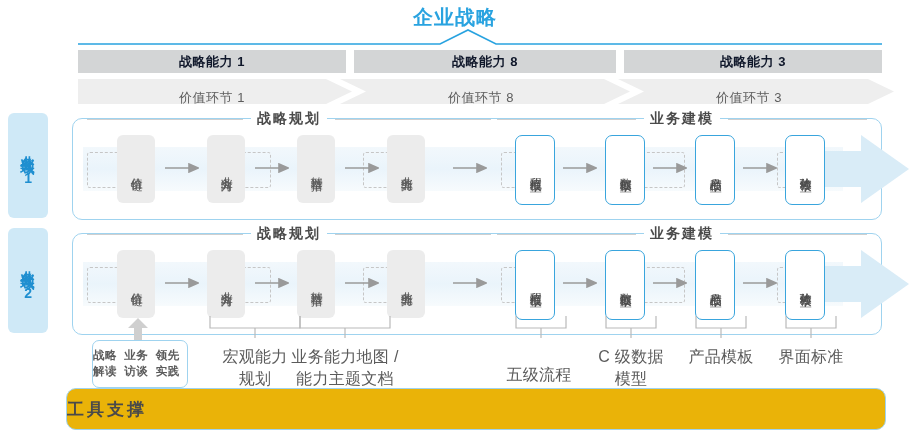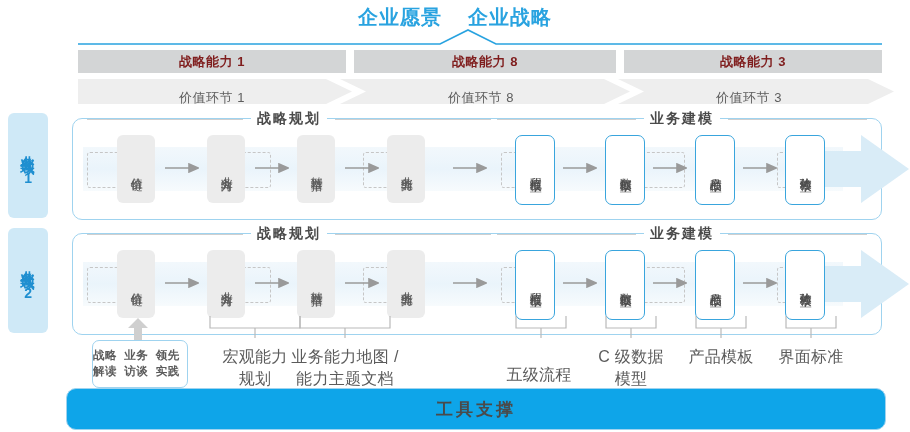--- a/index.html
+++ b/index.html
@@ -19,21 +19,21 @@
     display:flex;justify-content:center;gap:26px;
     font-size:20px;font-weight:bold;color:#29a3e0;letter-spacing:1px;
   }
   .top-connector{position:absolute;left:0;top:28px;width:910px;height:22px;}
 
   
   .cap-band{position:absolute;left:78px;top:50px;width:804px;height:25px;display:flex;}
   .cap-cell{
     background:#d3d5d6;height:23px;
     display:flex;align-items:center;justify-content:center;
-    font-size:13px;font-weight:bold;color:#7f1d1d;letter-spacing:.5px;
+    font-size:13px;font-weight:bold;color:#0f172a;letter-spacing:.5px;
   }
   .cap-gap{width:8px;height:25px;background:#ffffff;}
 
   
   .vc-band{position:absolute;left:78px;top:79px;width:832px;height:25px;}
   .vc-labels{position:absolute;left:78px;top:87px;width:804px;height:21px;display:flex;text-align:right;}
   .vc-cell{display:flex;align-items:center;justify-content:center;
     font-size:13px;color:#5d5d5d;letter-spacing:.5px;}
 
   
@@ -99,32 +99,31 @@
   .ann{
     position:absolute;text-align:center;font-size:16px;color:#5b5b5b;
     line-height:1.38;letter-spacing:.3px;
   }
   .brackets{position:absolute;left:0;top:316px;width:910px;height:26px;}
   .uparrow{position:absolute;left:126px;top:318px;width:24px;height:26px;}
 
   
   .support{
     position:absolute;left:66px;top:388px;width:818px;height:40px;
-    border:1.4px solid #9fd3ef;border-radius:10px;background:#0ea5e9;
-    display:flex;align-items:center;justify-content:center;
+    border:1.4px solid #9fd3ef;border-radius:10px;background:#eab308;
+    display:flex;align-items:center;justify-content:flex-start;
     font-size:17px;font-weight:bold;color:#4a4a4a;letter-spacing:3px;
   }
 </style>
 </head>
 <body>
 
 <div class="canvas">
 
   <div class="top-titles">
-    <div>企业愿景</div>
     <div>企业战略</div>
   </div>
 
   <svg class="top-connector" viewBox="0 0 910 22">
     <path d="M78,16 L440,16 L468,2 L496,16 L882,16" fill="none" stroke="#29a3e0" stroke-width="1.6"></path>
   </svg>
 
   <div class="cap-band">
     <div class="cap-cell" style="width:268px">
       <span>战略能力 1</span>

